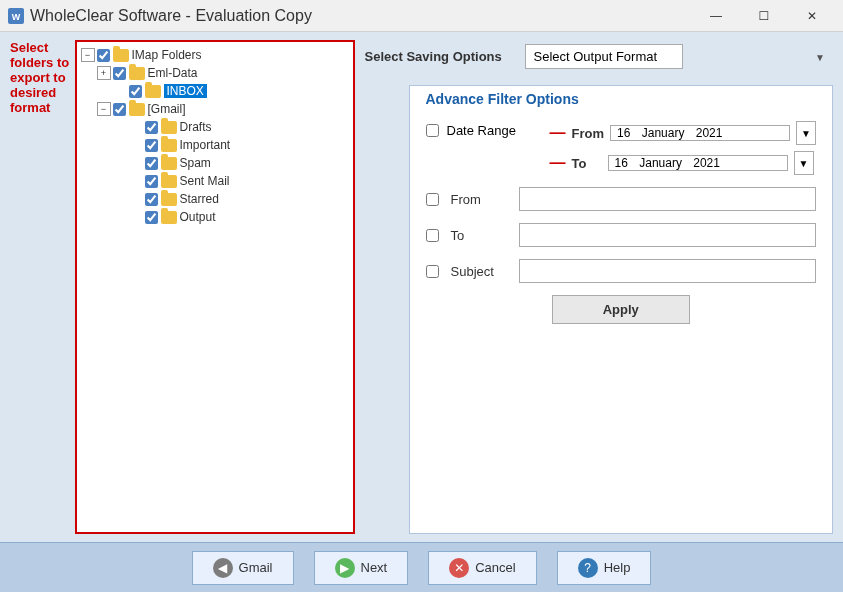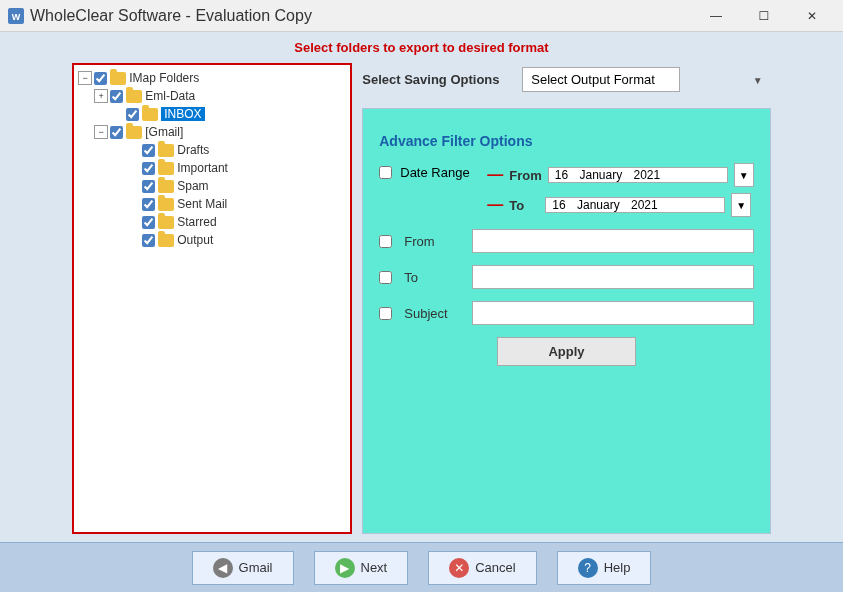--- a/index.html
+++ b/index.html
@@ -55,23 +55,21 @@
       justify-content: center;
       font-size: 12px;
       color: #333;
     }
 
     
     .window-body {
       background: #dce6f1;
       height: calc(592px - 32px - 50px);
       display: flex;
-      flex-direction: column;
       padding: 8px 10px;
-      align-items: center;
     }
 
     .header-instruction {
       color: #cc0000;
       font-weight: bold;
       font-size: 13px;
       margin-bottom: 8px;
     }
 
     .main-content {
@@ -182,24 +180,25 @@
       right: 8px;
       top: 50%;
       transform: translateY(-50%);
       font-size: 10px;
       color: #555;
       pointer-events: none;
     }
 
     
     .advance-filter-section {
-      background: #5eead4;
+      background: #ffffff;
       border: 1px solid #b0c4de;
-      padding: 24px 16px;
-      flex: 1;
+      padding: 5px 16px;
+      flex: 1;
+      margin-left: 44px;
     }
 
     .advance-filter-title {
       font-weight: bold;
       color: #1a5fa8;
       font-size: 14px;
       margin-bottom: 14px;
     }
 
     .filter-row {
@@ -338,21 +337,21 @@
       width: 7px;
       height: 3px;
       background: #f0c040;
       border-radius: 2px 2px 0 0;
     }
 
     .date-section-row {
       display: flex;
       align-items: flex-start;
       margin-bottom: 12px;
-      gap: 8px;
+      gap: 24px;
     }
 
     .date-checkbox-label {
       display: flex;
       align-items: center;
       gap: 4px;
       min-width: 100px;
       padding-top: 2px;
     }
 

